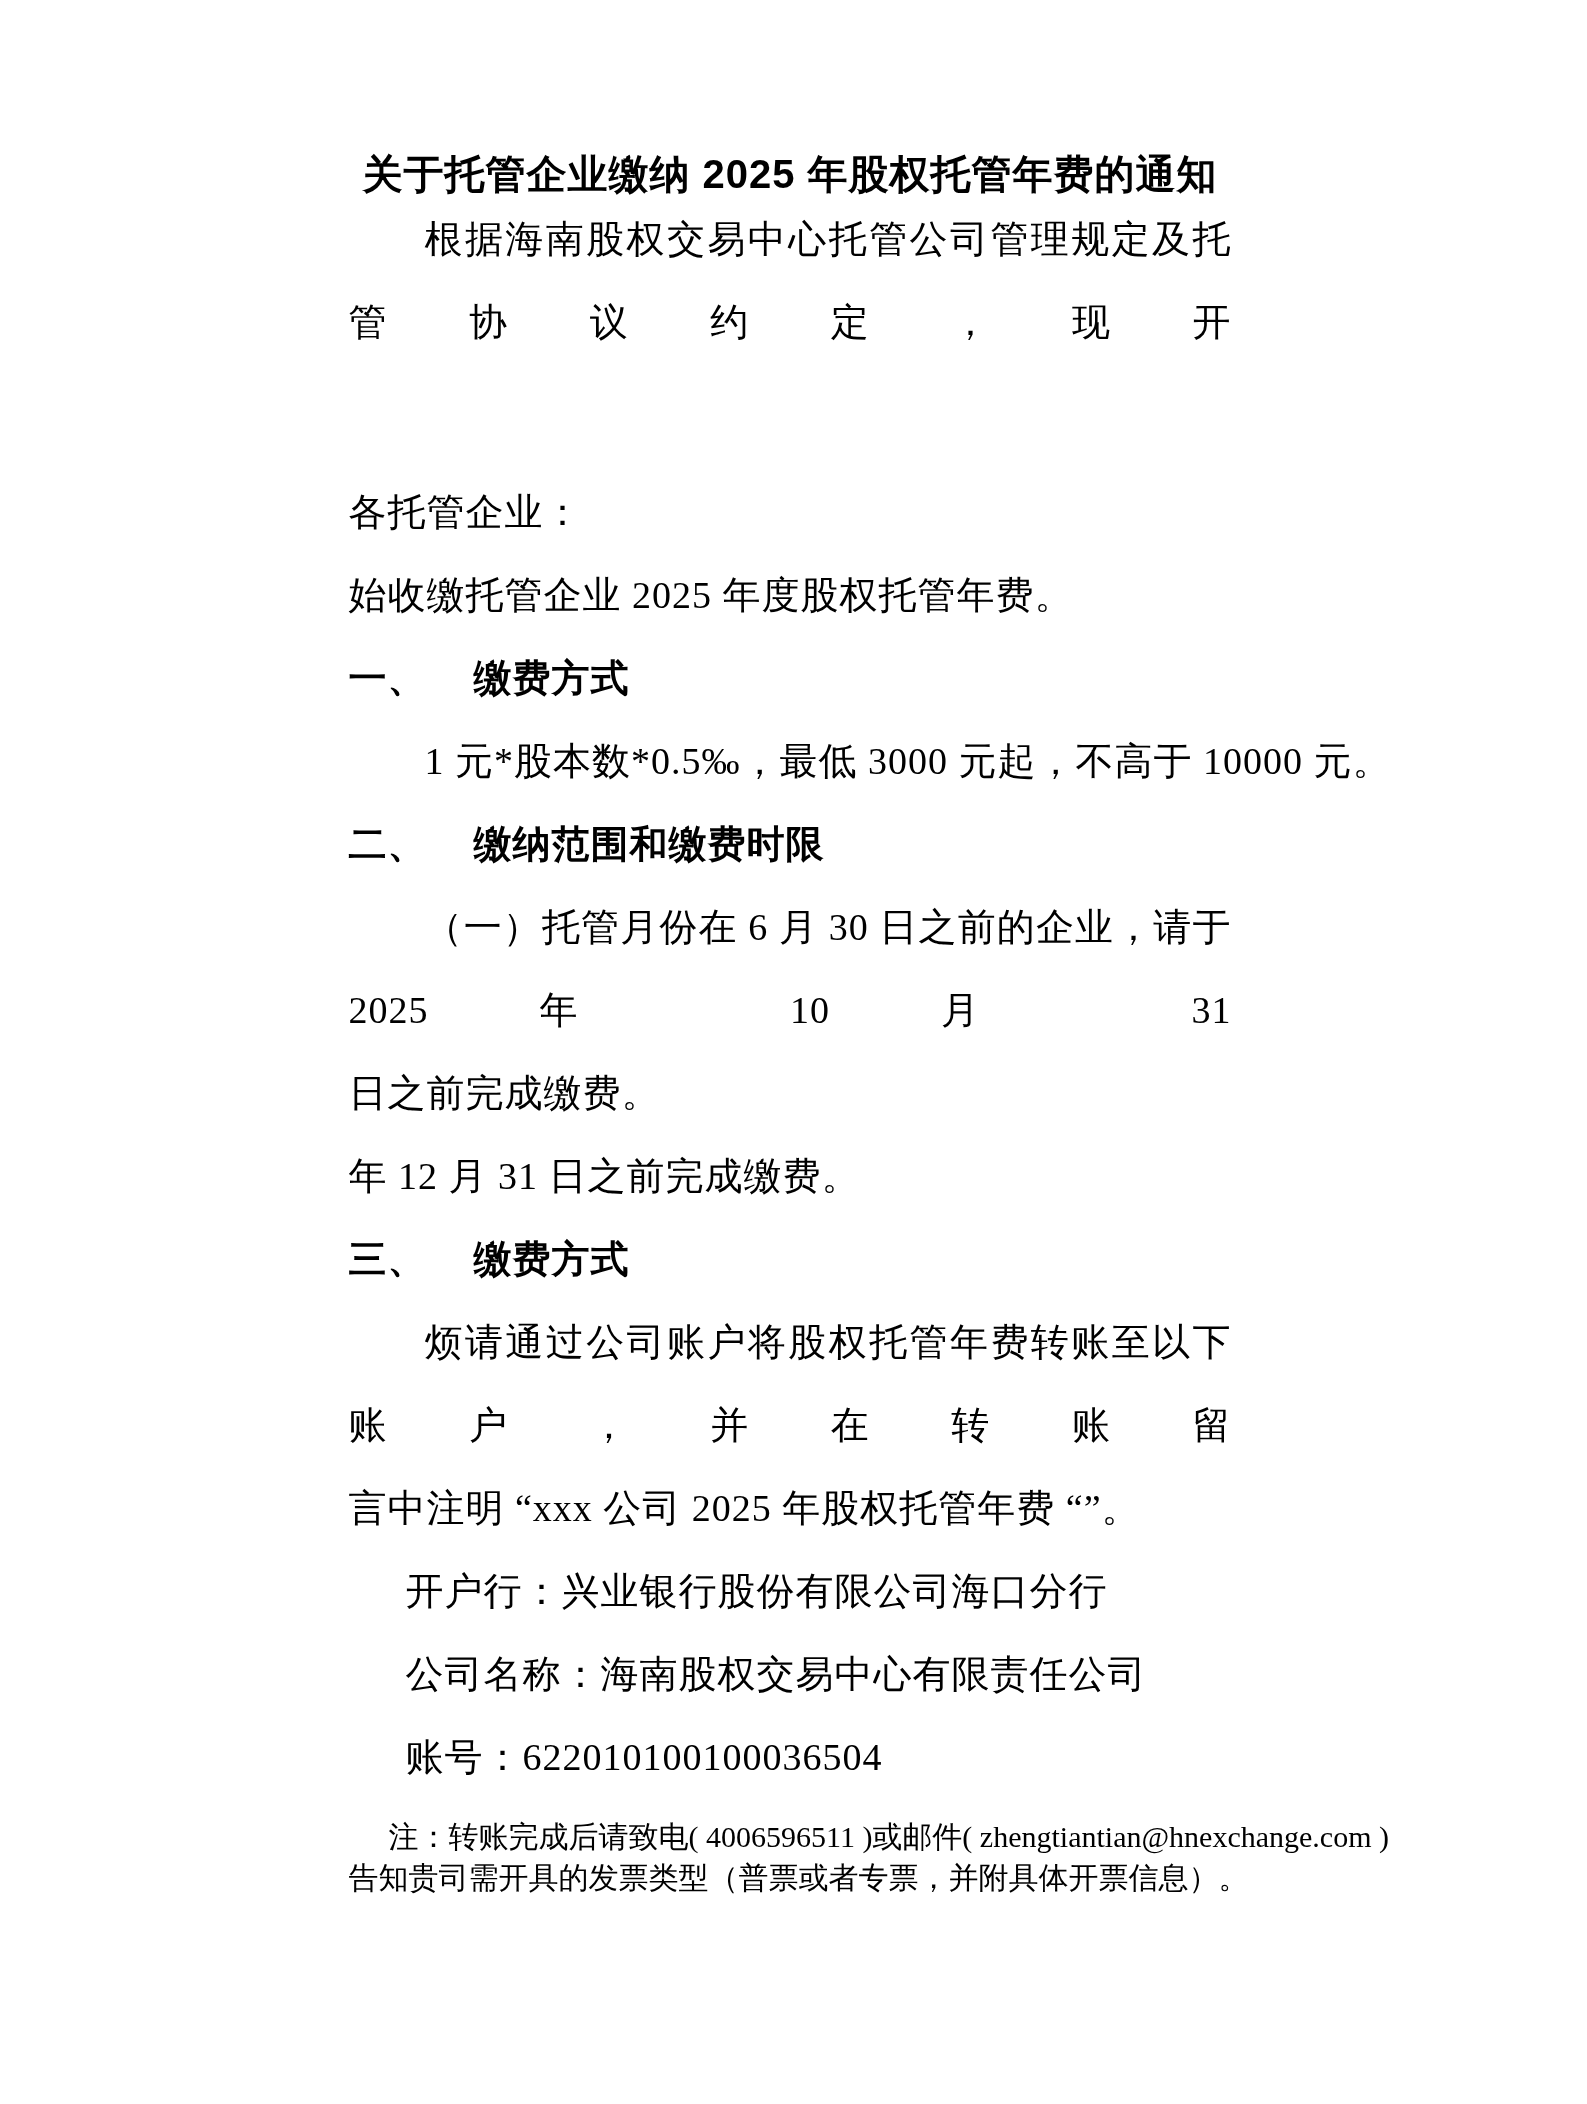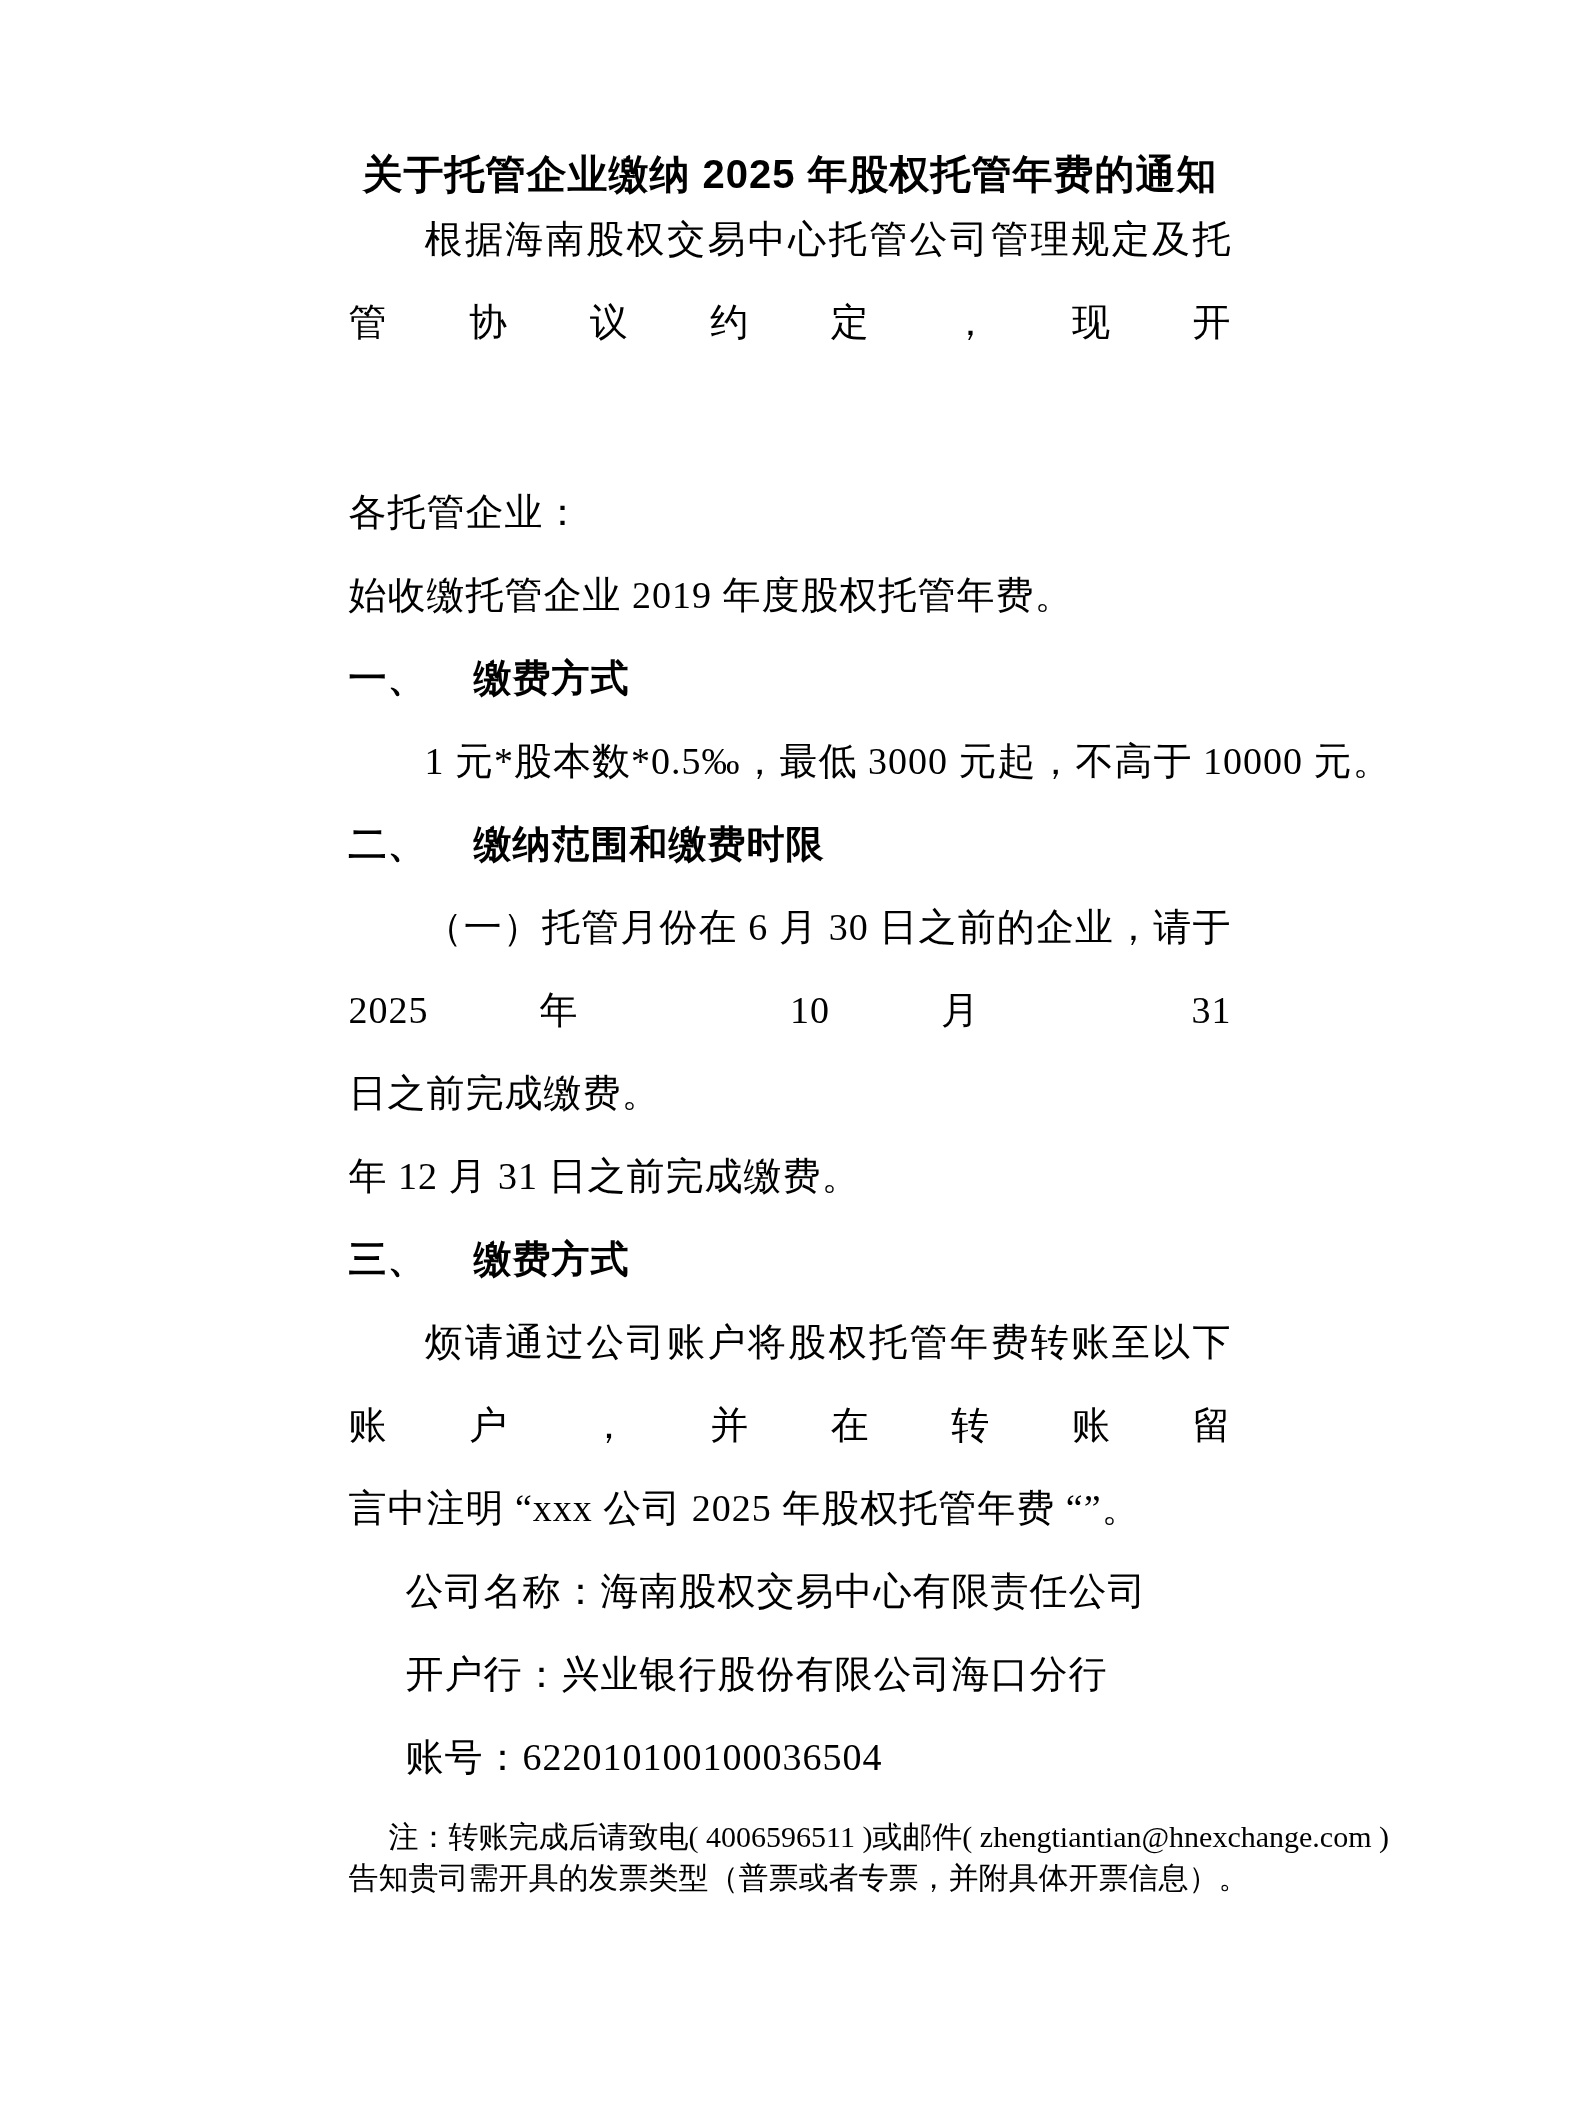--- a/index.html
+++ b/index.html
@@ -60,36 +60,36 @@
 </head>
 <body>
 
 <div class="page">
 
   <h1 class="title">关于托管企业缴纳 2025 年股权托管年费的通知</h1>
 
   <p class="line indent just">根据海南股权交易中心托管公司管理规定及托管协议约定，现开</p>
 
   <p class="line salutation">各托管企业：</p>
-  <p class="line">始收缴托管企业 2019 年度股权托管年费。</p>
+  <p class="line">始收缴托管企业 2025 年度股权托管年费。</p>
 
   <p class="line heading"><span class="num">一、</span><span>缴费方式</span></p>
   <p class="line indent">1 元*股本数*0.5‰，最低 3000 元起，不高于 10000 元。</p>
 
   <p class="line heading"><span class="num">二、</span><span>缴纳范围和缴费时限</span></p>
   <p class="line indent just">（一）托管月份在 6 月 30 日之前的企业，请于 2025 年 10 月 31</p>
   <p class="line">日之前完成缴费。</p>
   <p class="line">年 12 月 31 日之前完成缴费。</p>
 
   <p class="line heading"><span class="num">三、</span><span>缴费方式</span></p>
   <p class="line indent just">烦请通过公司账户将股权托管年费转账至以下账户，并在转账留</p>
   <p class="line">言中注明 “xxx 公司 2025 年股权托管年费 “”。</p>
 
+  <p class="line indent-sm">开户行：兴业银行股份有限公司海口分行</p>
   <p class="line indent-sm">公司名称：海南股权交易中心有限责任公司</p>
-  <p class="line indent-sm">开户行：兴业银行股份有限公司海口分行</p>
   <p class="line indent-sm">账号：622010100100036504</p>
 
   <div class="note-block">
     <p class="note-line note-first">注：转账完成后请致电( 4006596511 )或邮件( zhengtiantian@hnexchange.com )</p>
     <p class="note-line">告知贵司需开具的发票类型（普票或者专票，并附具体开票信息）。</p>
   </div>
 
 </div>
 
 </body></html>

